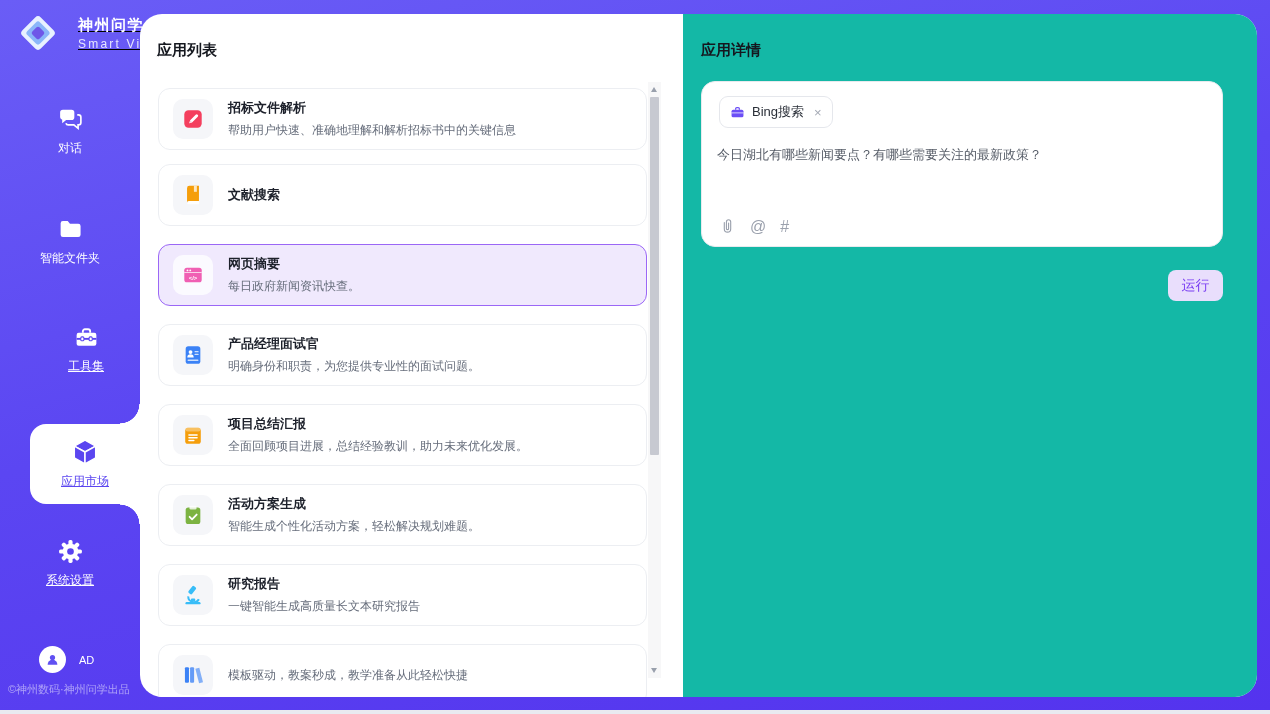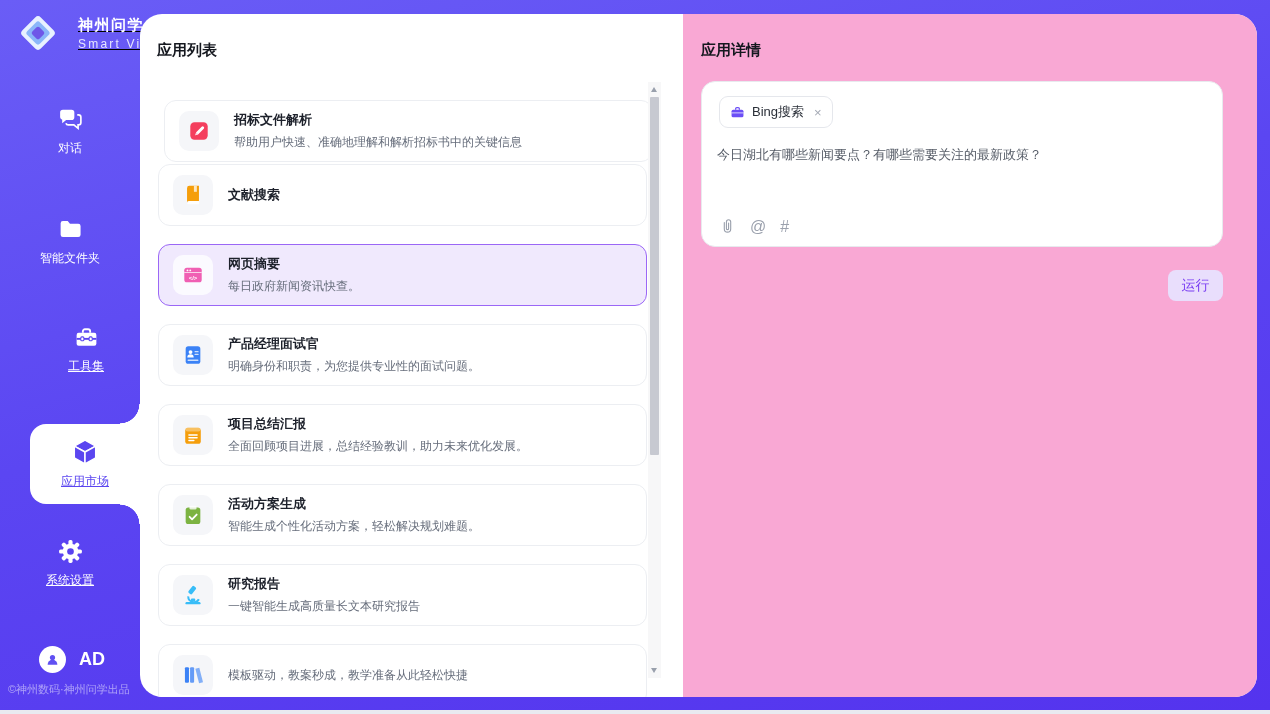--- a/index.html
+++ b/index.html
@@ -23,21 +23,21 @@
                    padding:13px 0 14px;gap:6px;}
   .nav-item.active .nav-label{color:#5b46f0;}
   .nav-item.active::before{content:"";position:absolute;right:0;top:-20px;width:20px;height:20px;
       background:radial-gradient(circle 20px at 0 0, rgba(0,0,0,0) 19px, #fff 19.6px);}
   .nav-item.active::after{content:"";position:absolute;right:0;bottom:-20px;width:20px;height:20px;
       background:radial-gradient(circle 20px at 0 100%, rgba(0,0,0,0) 19px, #fff 19.6px);}
   .user-row{position:absolute;left:39px;top:646px;display:flex;align-items:center;gap:13px;cursor:pointer;}
   .avatar{width:27px;height:27px;border-radius:50%;background:#fff;display:flex;
           align-items:center;justify-content:center;}
   .avatar svg{width:17px;height:17px;display:block;}
-  .user-name{color:#fff;font-size:18px;font-weight:bold;}
+  .user-name{color:#fff;font-size:11px;}
   .copyright{position:absolute;left:8px;top:682px;font-size:11px;color:rgba(255,255,255,.5);white-space:nowrap;}
 
   
   .panel{position:absolute;left:140px;top:14px;width:1117px;height:683px;background:#fff;
          border-radius:22px;overflow:hidden;}
   .col-title{position:absolute;left:17px;top:27px;font-size:15px;font-weight:bold;color:#15181f;margin:0;}
 
   .list-col{position:absolute;left:0;top:0;width:543px;height:100%;}
   .cards{position:absolute;left:18px;top:70px;width:489px;}
   .card{position:absolute;left:0;width:489px;height:62px;background:#fff;border:1px solid #eceef2;
@@ -52,21 +52,21 @@
   .card-title{font-size:13px;font-weight:bold;color:#1d212b;}
   .card-desc{font-size:12px;color:#666d7b;white-space:nowrap;}
 
   .scrollbar{position:absolute;left:508px;top:68px;width:13px;height:596px;background:#f7f7f8;cursor:pointer;}
   .sb-up{position:absolute;top:5px;left:3px;width:0;height:0;border-left:3.5px solid transparent;
          border-right:3.5px solid transparent;border-bottom:5px solid #99a0ac;}
   .sb-down{position:absolute;bottom:5px;left:3px;width:0;height:0;border-left:3.5px solid transparent;
          border-right:3.5px solid transparent;border-top:5px solid #99a0ac;}
   .sb-thumb{position:absolute;left:2px;top:15px;width:9px;height:358px;background:#c7c9d1;border-radius:1px;}
 
-  .detail-col{position:absolute;left:543px;top:0;width:574px;height:100%;background:#f9a8d4;}
+  .detail-col{position:absolute;left:543px;top:0;width:574px;height:100%;background:#14b8a6;}
   .composer{position:absolute;left:18px;top:67px;width:522px;height:166px;background:#fff;
             border:1px solid #e8eaee;border-radius:14px;box-sizing:border-box;}
   .tool-tag{position:absolute;left:17px;top:14px;height:30px;display:inline-flex;align-items:center;
             gap:7px;padding:0 10px;border:1px solid #e5e7ec;border-radius:9px;background:#fff;cursor:pointer;}
   .tool-tag svg{width:15px;height:15px;display:block;}
   .tag-label{font-size:13px;color:#2a2f38;}
   .tag-close{font-size:13px;color:#a4a9b4;margin-left:3px;cursor:pointer;line-height:1;}
   .query{position:absolute;left:15px;top:63px;width:486px;font-size:13px;color:#565c67;
          line-height:1.5;cursor:text;}
   .composer-row{position:absolute;left:17px;bottom:11px;display:flex;align-items:center;gap:14px;}
@@ -164,21 +164,21 @@
         </span>
       <span class="user-name">AD</span>
     </div>
     <div class="copyright">©神州数码·神州问学出品</div>
   </aside>
 
   <main class="panel">
     <section class="list-col">
       <h2 class="col-title">应用列表</h2>
       <div class="cards" id="cards">
-          <div class="card" style="top: 16px; margin-left: 6px;">
+          <div class="card" style="top: 4px;">
             <div class="card-icon">
               <svg viewBox="0 0 24 24">
                 <rect x="2.5" y="2.5" width="19" height="19" rx="4.5" fill="#F43F5E"></rect>
                 <path d="M8 16.5 l.9 -3.2 6 -6 a1.63 1.63 0 0 1 2.3 2.3 l-6 6 z" fill="#fff"></path>
                 <path d="M8 16.5 l.9 -3.2 2.3 2.3 z" fill="#fbd1dd"></path>
               </svg>
             </div>
             <div class="card-text">
               <div class="card-title">招标文件解析</div>
               <div class="card-desc">帮助用户快速、准确地理解和解析招标书中的关键信息</div>

